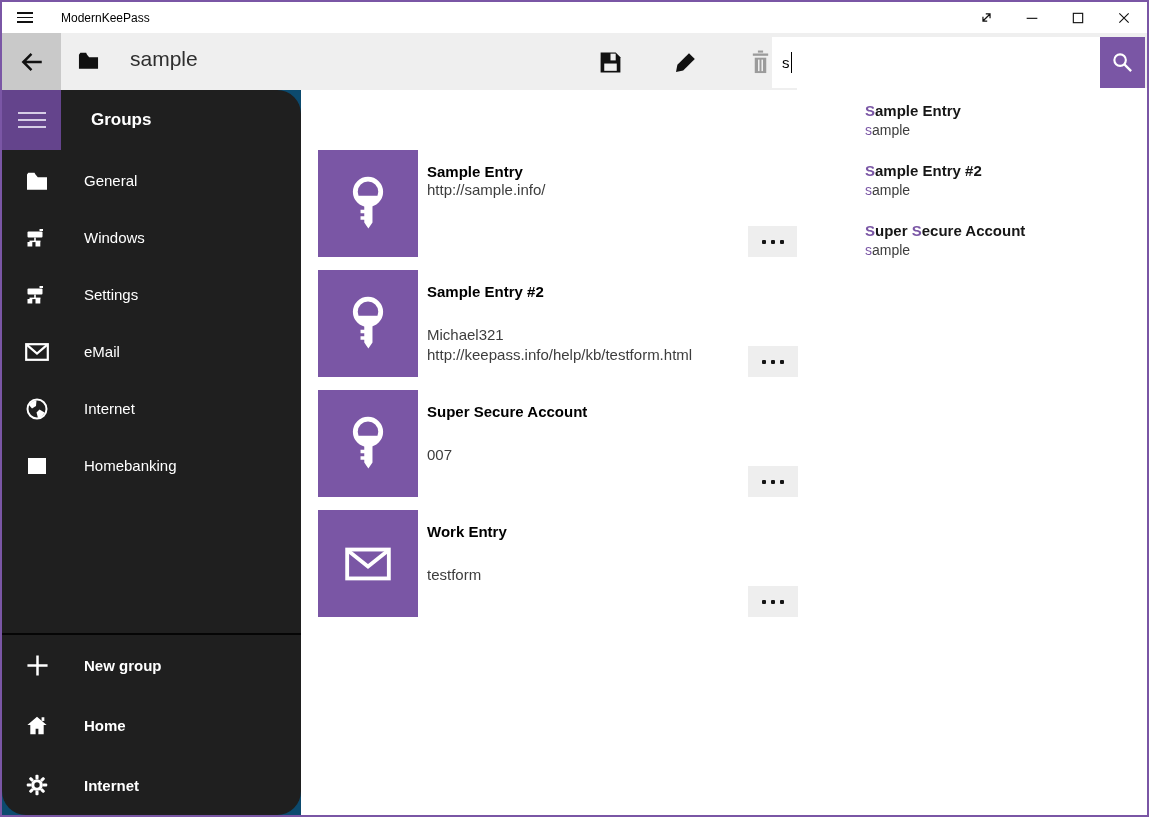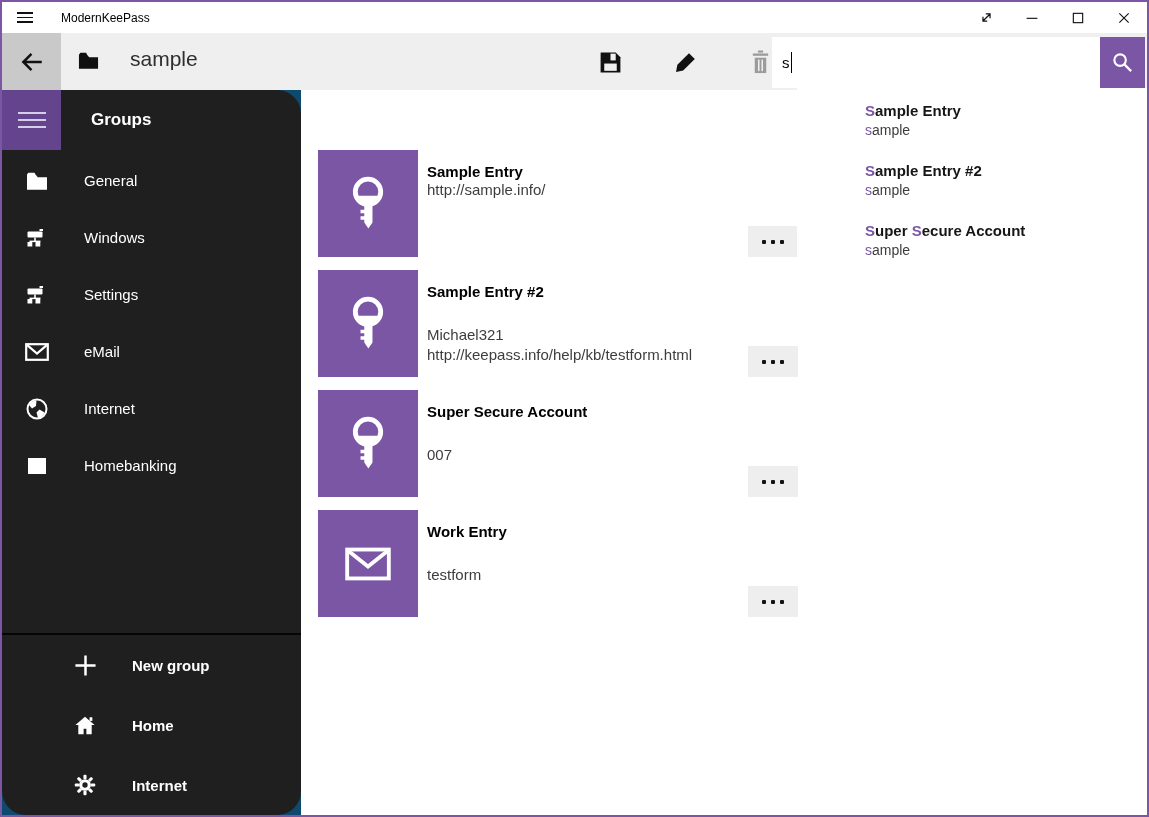--- a/index.html
+++ b/index.html
@@ -66,21 +66,21 @@
   .sb-nav{ position:absolute; left:0; top:62px; right:0; }
   .sb-item{
     height:57px; display:flex; align-items:center; cursor:pointer;
   }
   .sb-item .icn{ width:24px; margin-left:23px; display:flex; justify-content:center; }
   .sb-item .lbl{ margin-left:35px; font-size:15px; color:#fff; }
   .sb-bottom{
     position:absolute; left:0; bottom:0; right:0; height:182px;
     border-top:2px solid #050505;
   }
-  .sb-bottom .sb-item{ height:60px;padding-left:48px; }
+  .sb-bottom .sb-item{ height:60px; }
   .sb-bottom .lbl{ font-weight:700; }
 
   
   .main{ position:absolute; left:299px; top:88px; right:0; bottom:0; background:#fff; }
   .entry-list{ padding:60px 0 0 17px; }
   .entry-row{ position:relative; width:480px; height:107px; margin-bottom:13px; }
   .tile{
     position:absolute; left:0; top:0; width:100px; height:107px;
     background:#7a56a5; display:flex; align-items:center; justify-content:center;
   }

